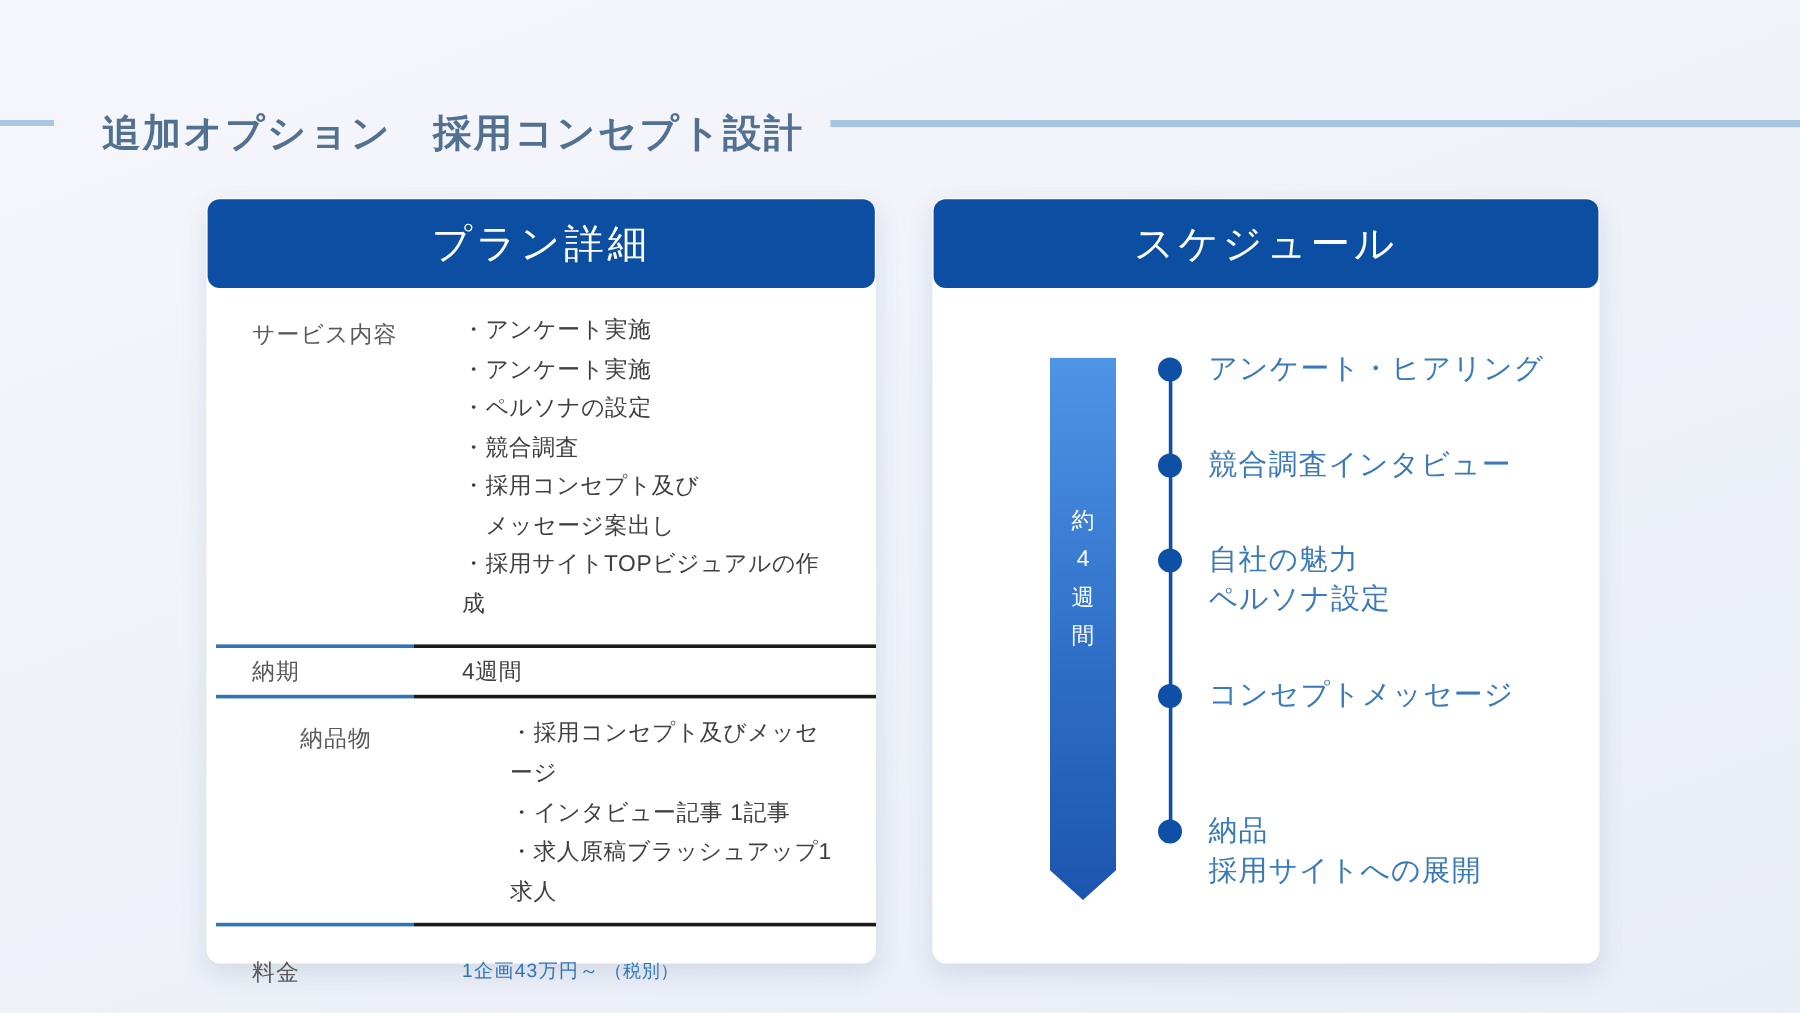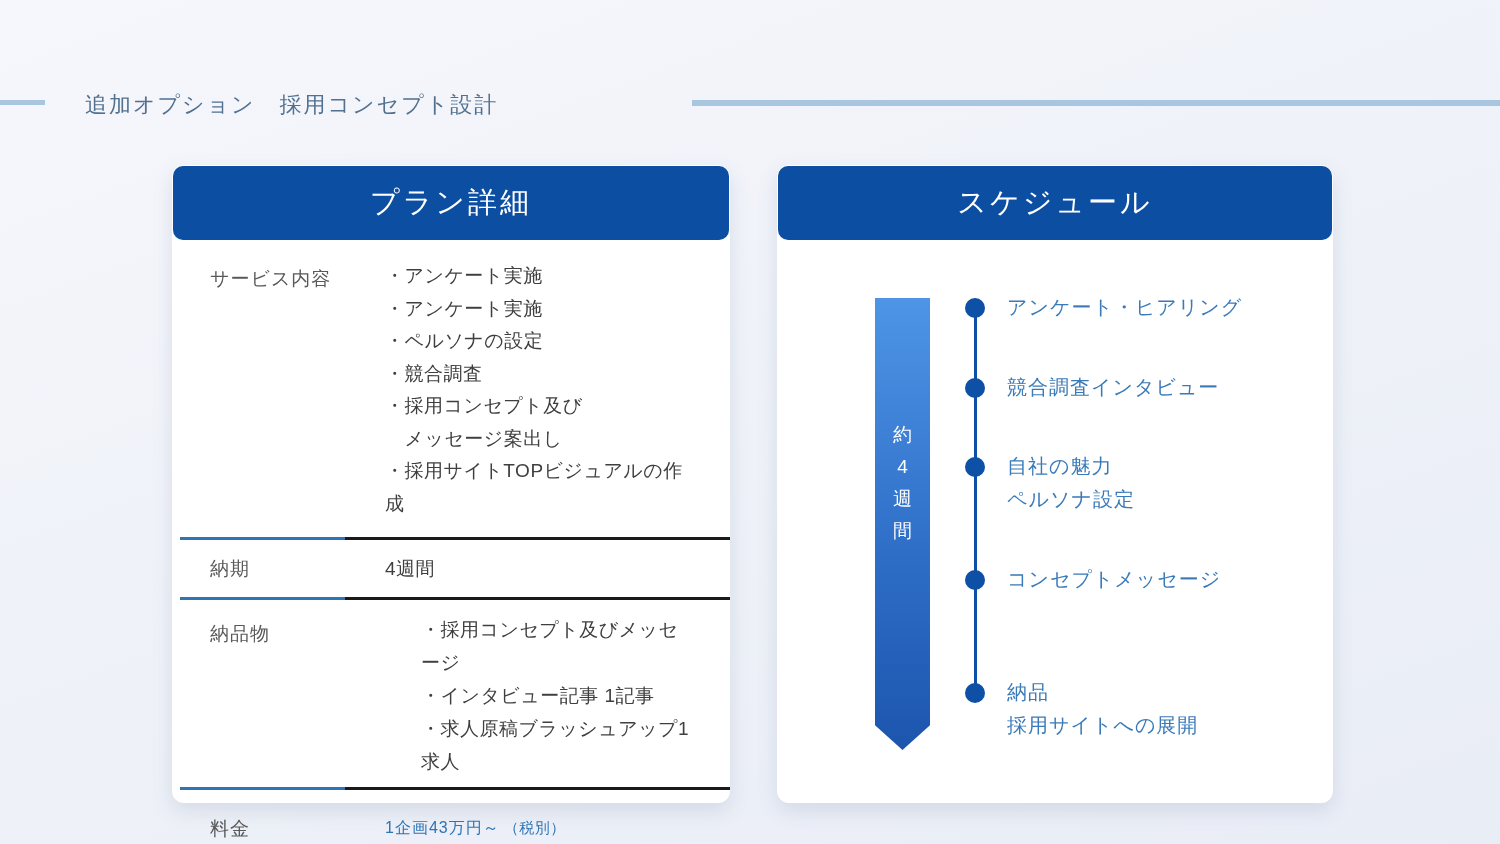--- a/index.html
+++ b/index.html
@@ -16,51 +16,51 @@
     position:relative;overflow:hidden;
   }
   .stage{position:absolute;inset:0;}
 
   
   .rule{position:absolute;background:var(--rule_light_blue);}
   .rule-left{left:0;top:100px;width:45px;height:5px;}
   .rule-right{left:692px;top:100px;width:808px;height:6px;}
   .page-title{
     position:absolute;left:85px;top:90px;
-    font-size:22px;font-weight:400;letter-spacing:2px;color:var(--title_text);
+    font-size:32px;font-weight:700;letter-spacing:2px;color:var(--title_text);
     white-space:pre;
   }
 
   
   .card{
     position:absolute;top:165px;height:638px;background:var(--card_bg);
     border-radius:12px;box-shadow:0 8px 20px rgba(90,110,150,.16);
   }
   .card-left{left:172px;width:558px;}
   .card-right{left:777px;width:556px;}
   .card-header{
     position:absolute;left:1px;right:1px;top:1px;height:74px;
     background:var(--header_blue);border-radius:10px;
     display:flex;align-items:center;justify-content:center;
-    color:#fff;font-size:29px;font-weight:300;letter-spacing:3px;
+    color:#fff;font-size:33px;font-weight:300;letter-spacing:3px;
   }
 
   
   .card-body{position:absolute;left:0;right:0;top:75px;bottom:0;padding:0 0 0 0;}
   .prow{display:flex;padding-left:38px;padding-right:36px;}
   .prow-label{width:175px;flex:0 0 175px;color:var(--label_gray);font-size:19px;font-weight:300;letter-spacing:1px;padding-top:3px;}
   .prow-content{flex:1;color:var(--body_text);font-size:19px;font-weight:300;line-height:32.5px;letter-spacing:.5px;}
   .row-service{padding-top:20px;padding-bottom:17px;}
   .row-service .prow-label{padding-top:6px;}
-  .row-delivery{height:57px;align-items:center;}
+  .row-delivery{height:39px;align-items:center;}
   .row-delivery .prow-label{padding-top:0;}
   .row-delivery .prow-content{line-height:normal;}
   .row-deliverables{padding-top:13px;padding-bottom:9px;}
-  .row-deliverables .prow-content{line-height:33px;margin-left:36px;}
-  .row-deliverables .prow-label{padding-top:8px;}
+  .row-deliverables .prow-content{line-height:33px;}
+  .row-deliverables .prow-label{padding-top:8px;margin-left:40px;}
   .row-price{padding-top:21px;}
   .row-price .prow-label{padding-top:5px;}
   .price-main{color:var(--price_blue);font-size:16px;font-weight:400;letter-spacing:1px;text-align:right;}
   .price-note{color:var(--price_blue);font-size:15px;font-weight:300;margin-left:4px;}
   .divider{
     margin-left:8px;width:550px;height:3px;
     background:linear-gradient(to right,var(--divider_blue) 0 30%,var(--divider_dark) 30% 100%);
   }
 
   
@@ -70,21 +70,21 @@
     background:linear-gradient(180deg,var(--bar_top) 0%,#2f6fc8 55%,var(--bar_bottom) 100%);
     clip-path:polygon(0 0,100% 0,100% 94.5%,50% 100%,0 94.5%);
     display:flex;flex-direction:column;align-items:center;padding-top:121px;
   }
   .arrow-bar span{color:#fff;font-size:19px;font-weight:300;line-height:32px;display:block;}
   .connector{position:absolute;left:197px;top:143px;width:2.5px;height:385px;background:var(--timeline_dark_blue);}
   .milestone{position:absolute;left:188px;}
   .dot{display:block;width:20px;height:20px;border-radius:50%;background:var(--timeline_dark_blue);}
   .m-label{
     position:absolute;left:42px;top:-7px;white-space:nowrap;
-    color:var(--milestone_blue);font-size:20px;font-weight:300;line-height:33px;letter-spacing:1px;
+    color:var(--milestone_blue);font-size:24px;font-weight:300;line-height:33px;letter-spacing:1px;
   }
 </style>
 </head>
 <body>
 
 <div class="stage">
 
   <div class="rule rule-left"></div>
   <h1 class="page-title">追加オプション　採用コンセプト設計</h1>
   <div class="rule rule-right"></div>

